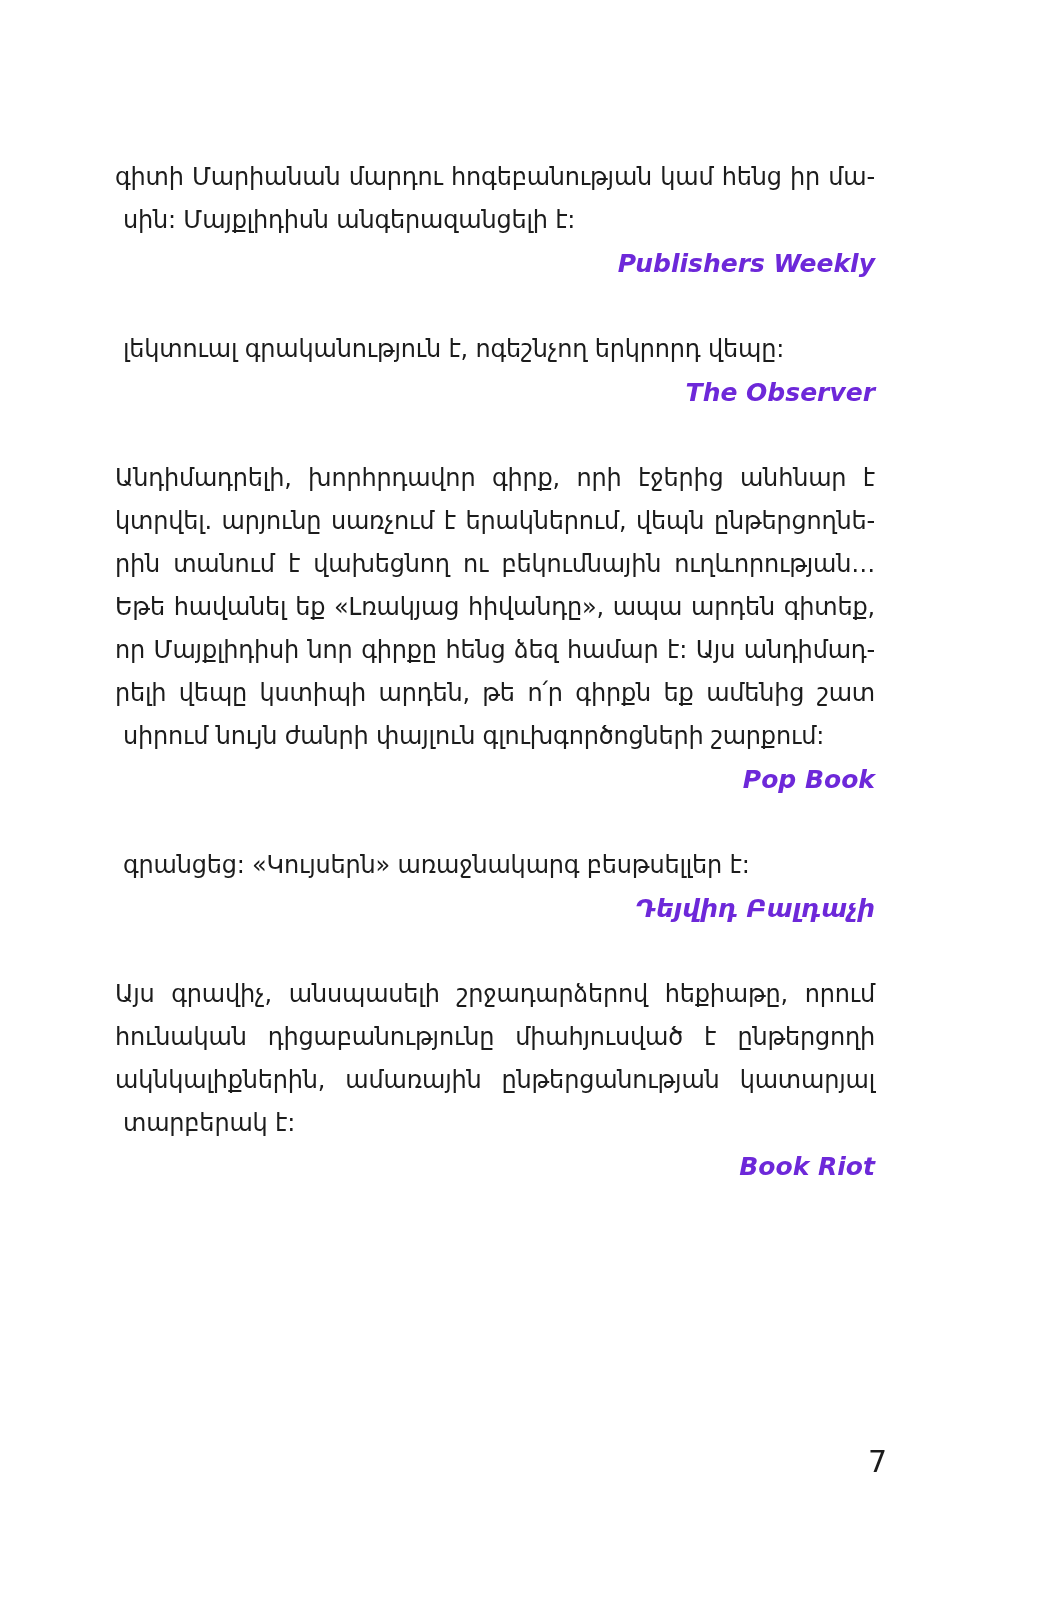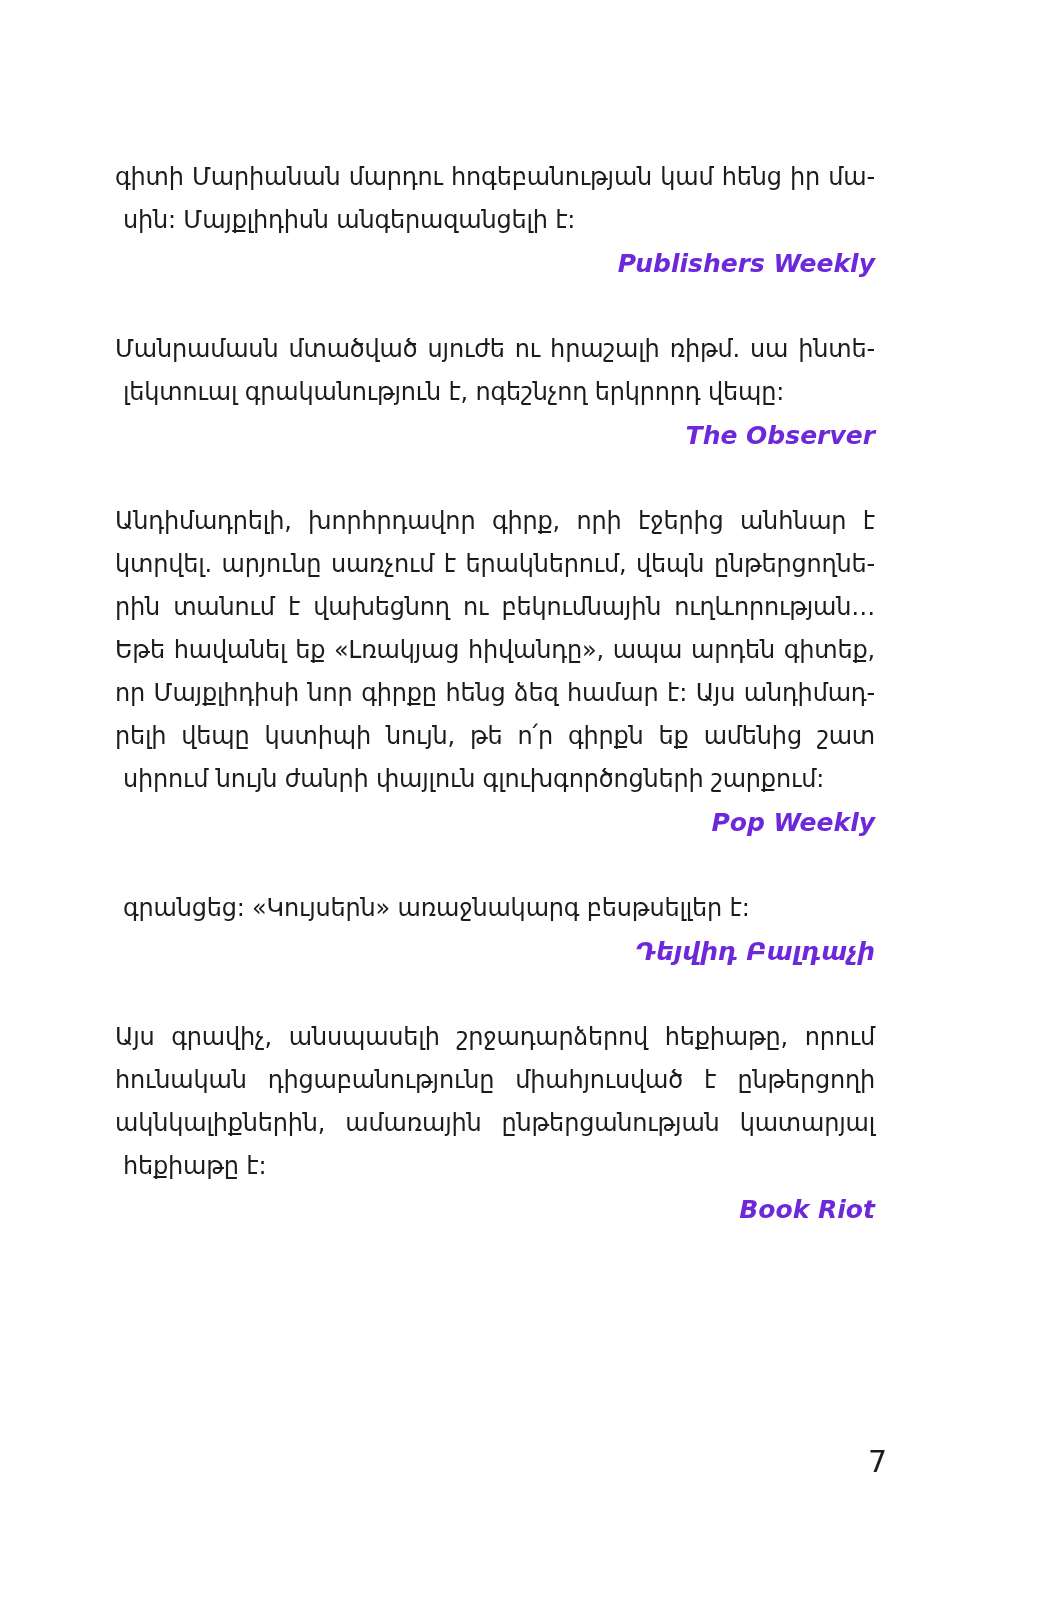--- a/index.html
+++ b/index.html
@@ -67,50 +67,49 @@
   <figure class="quote">
     <blockquote class="quote-body">
           <div class="q-line">գիտի Մարիանան մարդու հոգեբանության կամ հենց իր մա-</div>
           <div class="q-line last">սին: Մայքլիդիսն անգերազանցելի է:</div>
         </blockquote>
     <figcaption class="quote-attr">Publishers Weekly</figcaption>
   </figure>
 
   <figure class="quote">
     <blockquote class="quote-body">
-          <div class="q-line">Մանրամասն մտածված սյուժե ու հրաշալի ռիթմ. սա ինտե-</div>
           <div class="q-line last">լեկտուալ գրականություն է, ոգեշնչող երկրորդ վեպը:</div>
         </blockquote>
     <figcaption class="quote-attr">The Observer</figcaption>
   </figure>
 
   <figure class="quote">
     <blockquote class="quote-body">
           <div class="q-line">Անդիմադրելի, խորհրդավոր գիրք, որի էջերից անհնար է</div>
           <div class="q-line">կտրվել. արյունը սառչում է երակներում, վեպն ընթերցողնե-</div>
           <div class="q-line">րին տանում է վախեցնող ու բեկումնային ուղևորության…</div>
           <div class="q-line">Եթե հավանել եք «Լռակյաց հիվանդը», ապա արդեն գիտեք,</div>
           <div class="q-line">որ Մայքլիդիսի նոր գիրքը հենց ձեզ համար է: Այս անդիմադ-</div>
-          <div class="q-line">րելի վեպը կստիպի նույն, թե ո՛ր գիրքն եք ամենից շատ</div>
+          <div class="q-line">րելի վեպը կստիպի արդեն, թե ո՛ր գիրքն եք ամենից շատ</div>
           <div class="q-line last">սիրում նույն ժանրի փայլուն գլուխգործոցների շարքում:</div>
         </blockquote>
-    <figcaption class="quote-attr">Pop Weekly</figcaption>
+    <figcaption class="quote-attr">Pop Book</figcaption>
   </figure>
 
   <figure class="quote">
     <blockquote class="quote-body">
           <div class="q-line last">գրանցեց: «Կույսերն» առաջնակարգ բեսթսելլեր է:</div>
         </blockquote>
     <figcaption class="quote-attr">Դեյվիդ Բալդաչի</figcaption>
   </figure>
 
   <figure class="quote">
     <blockquote class="quote-body">
           <div class="q-line">Այս գրավիչ, անսպասելի շրջադարձերով հեքիաթը, որում</div>
           <div class="q-line">հունական դիցաբանությունը միահյուսված է ընթերցողի</div>
           <div class="q-line">ակնկալիքներին, ամառային ընթերցանության կատարյալ</div>
-          <div class="q-line last">հեքիաթը է:</div>
+          <div class="q-line last">տարբերակ է:</div>
         </blockquote>
     <figcaption class="quote-attr">Book Riot</figcaption>
   </figure>
 </section>
   <div class="page-number">7</div>
 </main>
 
 </body></html>

